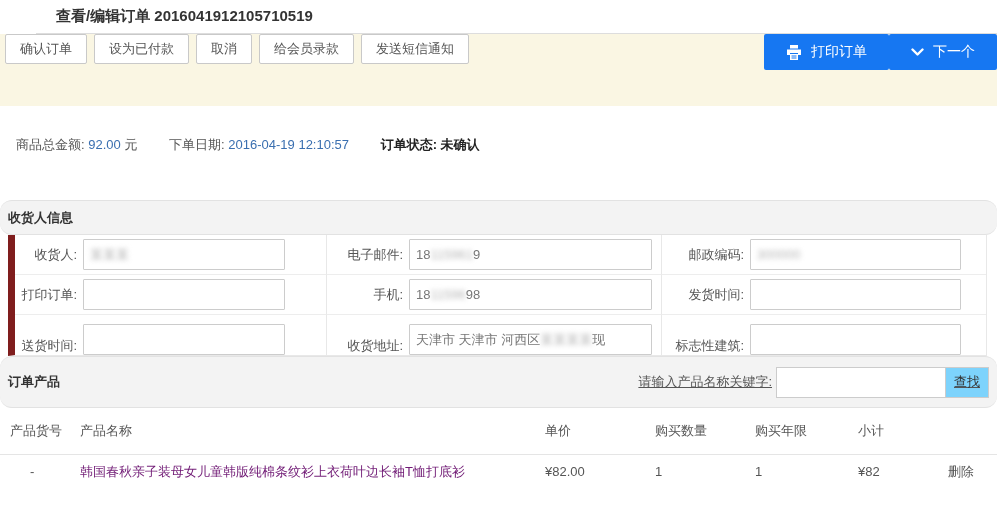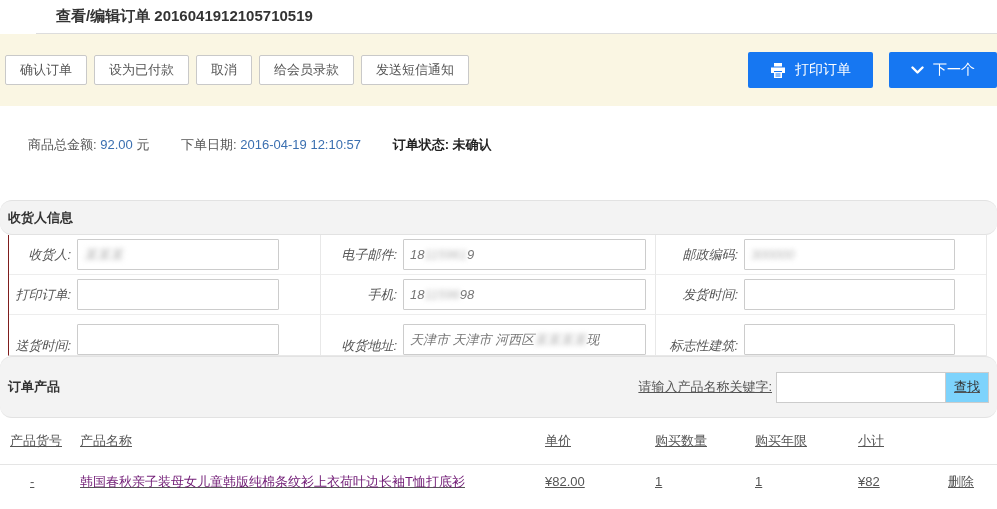--- a/index.html
+++ b/index.html
@@ -12,54 +12,54 @@
   
   .page-header {
     height: 34px; display: flex; align-items: center;
     padding-left: 20px; border-bottom: 1px solid #ddd; background: #fff; margin-left: 36px;
   }
   .page-header h1 { font-size: 15px; font-weight: bold; color: #333; }
 
   
   .toolbar {
     height: 72px; background: #faf6e3;
-    display: flex; align-items: center; padding: 0 0 0 5px;
+    display: flex; padding: 0 0 0 5px;
   }
   .btn-plain {
     height: 30px; padding: 0 14px; margin-right: 7px;
     background: #fff; border: 1px solid #c9c9c9; border-radius: 2px;
     color: #555; font-size: 13px; cursor: pointer; white-space: nowrap;
   }
-  .toolbar-right { margin-left: auto; display: flex; gap: 16px; }
+  .toolbar-right { margin-left: auto; display: flex; gap: 0; }
   .btn-primary {
     height: 36px; padding: 0 22px; border: none; border-radius: 2px;
     background: #1677f2; color: #fff; font-size: 14px; cursor: pointer;
     display: flex; align-items: center; gap: 9px; white-space: nowrap;
   }
 
   
-  .summary { padding: 30px 0 0 8px; height: 94px; background: #fff; margin-left: 20px; }
+  .summary { padding: 30px 0 0 16px; height: 94px; background: #fff; }
   .summary .group { margin-right: 28px; white-space: nowrap; }
   .summary .lbl { color: #555; }
   .summary .val-blue { color: #3a6fb0; }
   .summary .unit { color: #555; }
   .summary .status-lbl, .summary .status-val { font-weight: bold; color: #222; }
 
   
   .section-band {
     background: #f3f3f3; border-top: 1px solid #e2e2e2; border-bottom: 1px solid #e2e2e2;
     display: flex; align-items: center; padding: 0 8px; border-radius: 12px;
   }
   .section-band.consignee-band { height: 35px; }
-  .section-band.products-band { height: 62px; }
+  .section-band.products-band { height: 52px; }
   .section-title { font-weight: bold; color: #333; font-size: 13px; }
 
   
-  .form-wrap { margin: 0 10px 0 8px; border-left: 1px solid #7f1d1d;
-               border-right: 1px solid #e8e8e8; border-bottom: 1px solid #e8e8e8; font-style: italic; }
+  .form-wrap { margin: 0 10px 0 8px; border-left: 7px solid #7f1d1d;
+               border-right: 1px solid #e8e8e8; border-bottom: 1px solid #e8e8e8; }
   .form-grid { display: grid; grid-template-columns: 312px 335px 1fr; }
   .cell {
     height: 40px; display: flex; align-items: center;
     border-bottom: 1px solid #ededed; padding-left: 4px;
   }
   .cell.c1, .cell.c2 { border-right: 1px solid #e8e8e8; }
   .cell:nth-last-child(-n+3) { border-bottom: none; align-items: flex-end; }
   .cell .flabel { text-align: right; margin-right: 6px; color: #555; white-space: nowrap; }
   .cell.c1 .flabel { width: 58px; }
   .cell.c2 .flabel { width: 72px; }
@@ -81,21 +81,21 @@
     width: 170px; height: 31px; border: 1px solid #ccc; background: #fff;
     padding: 0 6px; font-size: 13px; color: #555; outline: none;
   }
   .btn-search {
     height: 31px; padding: 0 8px; margin-left: -1px;
     background: #7dd3fc; border: 1px solid #ccc; color: #333;
     font-size: 13px; cursor: pointer; white-space: nowrap;
   }
 
   
-  .ptable { width: 997px; text-decoration: underline; }
+  .ptable { width: 997px; }
   .prow {
     display: grid; padding-left: 10px;
     grid-template-columns: 70px 465px 110px 100px 103px 90px 1fr;
     align-items: center;
   }
   .prow.head { height: 47px; border-bottom: 1px solid #e5e5e5; color: #555; }
   .prow.body-row { height: 33px; color: #555; }
   .pname { color: #701a75; overflow: hidden; white-space: nowrap; text-overflow: ellipsis; padding-right: 10px; }
   .del-link { color: #555; cursor: pointer; }
   .sku-cell { padding-left: 20px; }

